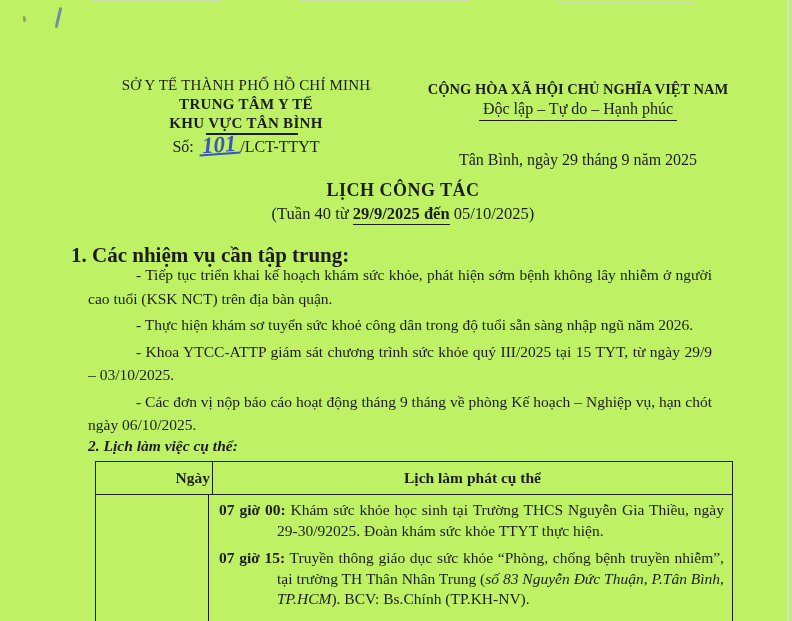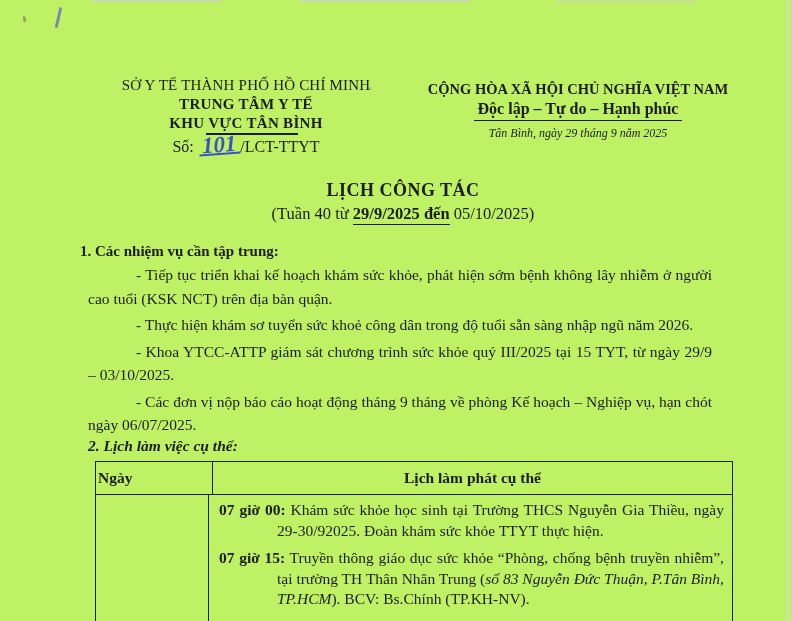--- a/index.html
+++ b/index.html
@@ -21,37 +21,37 @@
   
   .hdr-left{position:absolute;left:78px;top:76px;width:336px;text-align:center;line-height:19px;}
   .hdr-left .l1{font-size:15px;letter-spacing:.2px;}
   .hdr-left .l2,.hdr-left .l3{font-size:15px;font-weight:bold;letter-spacing:.3px;}
   .l3wrap{position:relative;display:inline-block;text-align:right;}
   .unit-underline{position:absolute;left:50%;bottom:-2px;width:92px;margin-left:-40px;height:1.8px;background:#1c1c1c;}
   .so-line{margin-top:4px;font-size:16px;}
   .so-number{display:inline-block;color:#3a55c0;font-style:italic;font-weight:bold;font-size:23px;line-height:14px;transform:rotate(-4deg);border-bottom:2.5px solid #3a55c0;padding:0 3px 1px 3px;margin:0 1px;}
   .hdr-right{position:absolute;left:398px;top:80px;width:360px;text-align:center;}
   .hdr-right .l1{font-size:14.5px;font-weight:bold;line-height:19px;}
-  .hdr-right .l2{font-size:16px;font-weight:bold;margin-top:1px;}
+  .hdr-right .l2{font-size:16px;font-weight:normal;margin-top:1px;}
   .motto{display:inline-block;border-bottom:1.8px solid #1c1c1c;padding:0 4px 2px 4px;}
-  .date-line{font-style:italic;font-size:12px;margin-top:5px;}
+  .date-line{font-size:16px;margin-top:30px;}
   
   .title-block{position:absolute;left:8px;top:180px;width:790px;text-align:center;}
   .doc-title{font-size:18px;font-weight:bold;letter-spacing:.5px;}
   .doc-subtitle{font-size:16.5px;margin-top:3px;}
   .sub-underline{border-bottom:1.6px solid #1c1c1c;padding-bottom:1px;font-weight:bold;}
   
-  .sec1-heading{position:absolute;left:80px;top:243px;font-size:15px;font-weight:bold;}
+  .sec1-heading{position:absolute;left:71px;top:243px;font-size:21px;font-weight:bold;}
   .tasks{position:absolute;left:88px;top:263px;width:624px;font-size:15.5px;line-height:23.5px;}
   .tasks p{margin:0 0 3px 0;text-indent:48px;text-align:justify;}
   .sec2-heading{position:absolute;left:88px;top:437px;font-size:15.5px;font-weight:bold;font-style:italic;}
   
   .schedule-table{position:absolute;left:95px;top:461px;width:636px;border:1.8px solid #1e1e1e;font-size:15.5px;background:transparent;}
   .t-head{display:flex;border-bottom:1.8px solid #1e1e1e;font-weight:bold;}
-  .t-head .c1{width:112px;border-right:1.6px solid #1e1e1e;text-align:left;padding:7px 2px;font-family:Liberation Serif, serif;}
+  .t-head .c1{width:112px;border-right:1.6px solid #1e1e1e;text-align:right;padding:7px 2px;font-family:Liberation Serif, serif;}
   .t-head .c2{flex:1;text-align:center;padding:7px 2px;}
   .t-body{display:flex;min-height:160px;}
   .t-body .c1{width:112px;border-right:1.6px solid #1e1e1e;}
   .t-body .c2{flex:1;padding:5px 8px 0 10px;}
   .entry{padding-left:58px;text-indent:-58px;line-height:20.5px;text-align:justify;margin-bottom:7px;}
   .entry .time{font-weight:bold;}
   .entry .ital{font-style:italic;}
 </style>
 </head>
 <body>
@@ -82,21 +82,21 @@
   <div class="title-block">
     <div class="doc-title">LỊCH CÔNG TÁC</div>
     <div class="doc-subtitle"><span>(Tuần 40 từ </span><span class="sub-underline">29/9/2025 đến</span><span> 05/10/2025)</span></div>
   </div>
 
   <div class="sec1-heading">1. Các nhiệm vụ cần tập trung:</div>
   <div class="tasks">
     <p>- Tiếp tục triển khai kế hoạch khám sức khỏe, phát hiện sớm bệnh không lây nhiễm ở người cao tuổi (KSK NCT) trên địa bàn quận.</p>
     <p>- Thực hiện khám sơ tuyển sức khoẻ công dân trong độ tuổi sẵn sàng nhập ngũ năm 2026.</p>
     <p>- Khoa YTCC-ATTP giám sát chương trình sức khỏe quý III/2025 tại 15 TYT, từ ngày 29/9 – 03/10/2025.</p>
-    <p>- Các đơn vị nộp báo cáo hoạt động tháng 9 tháng về phòng Kế hoạch – Nghiệp vụ, hạn chót ngày 06/07/2025.</p>
+    <p>- Các đơn vị nộp báo cáo hoạt động tháng 9 tháng về phòng Kế hoạch – Nghiệp vụ, hạn chót ngày 06/10/2025.</p>
   </div>
 
   <div class="sec2-heading">2. Lịch làm việc cụ thể:</div>
 
   <div class="schedule-table">
     <div class="t-head">
       <div class="c1">Ngày</div>
       <div class="c2">Lịch làm phát cụ thể</div>
     </div>
     <div class="t-body">

